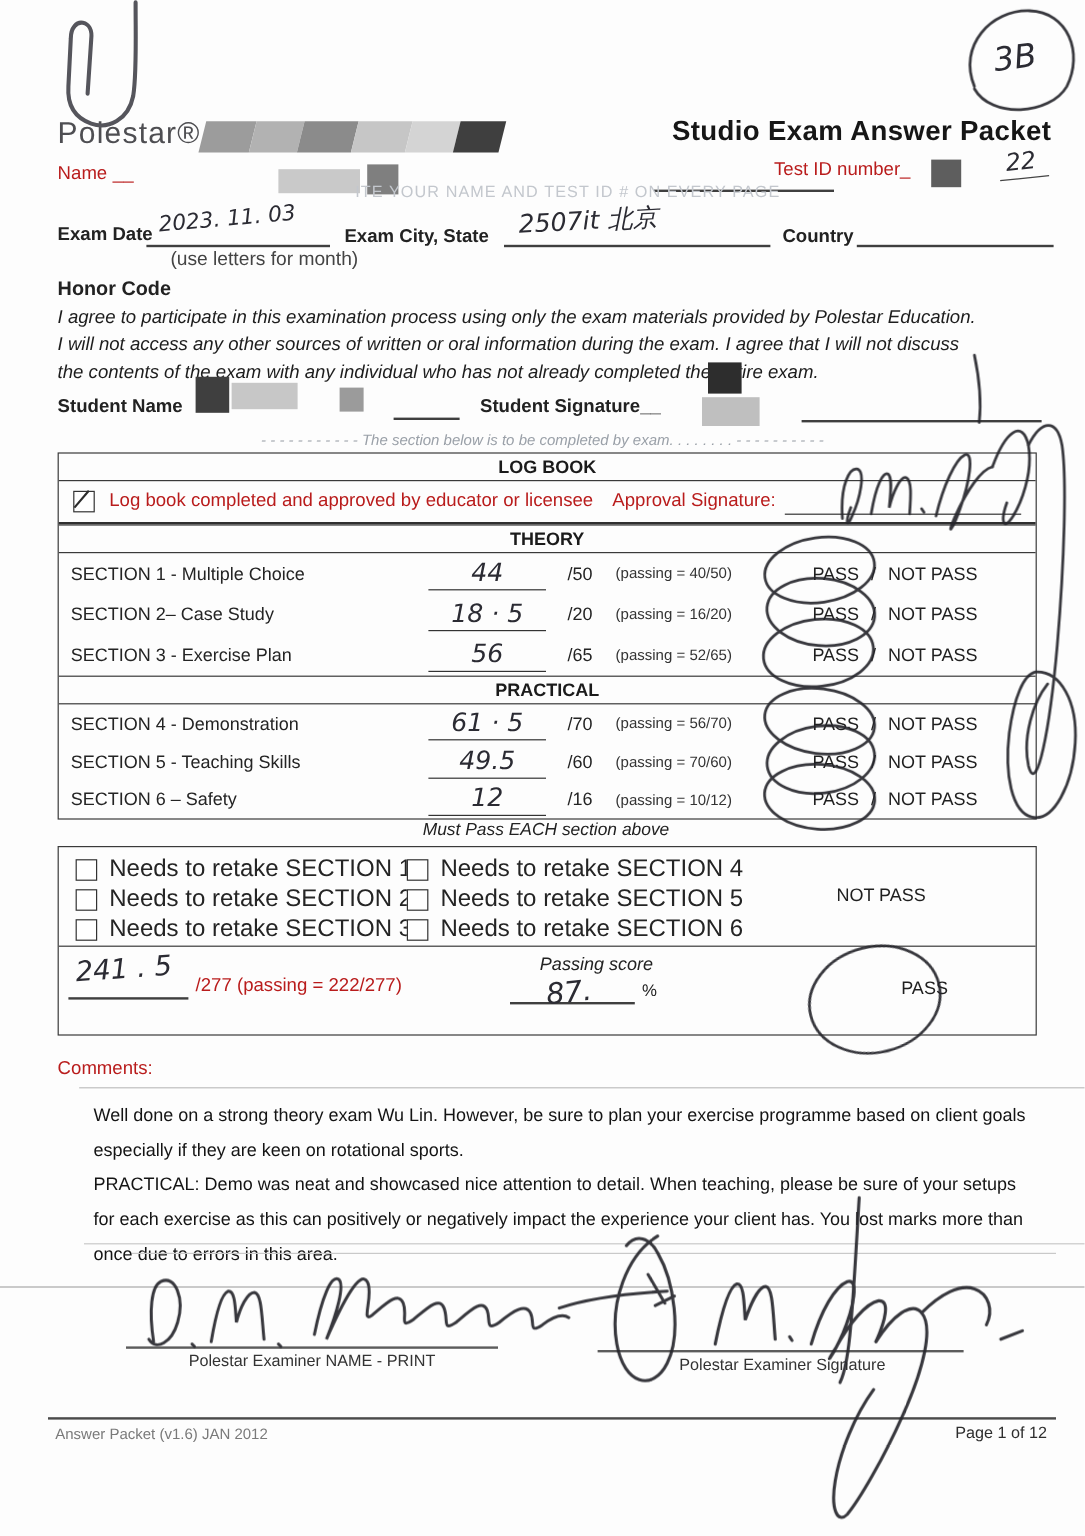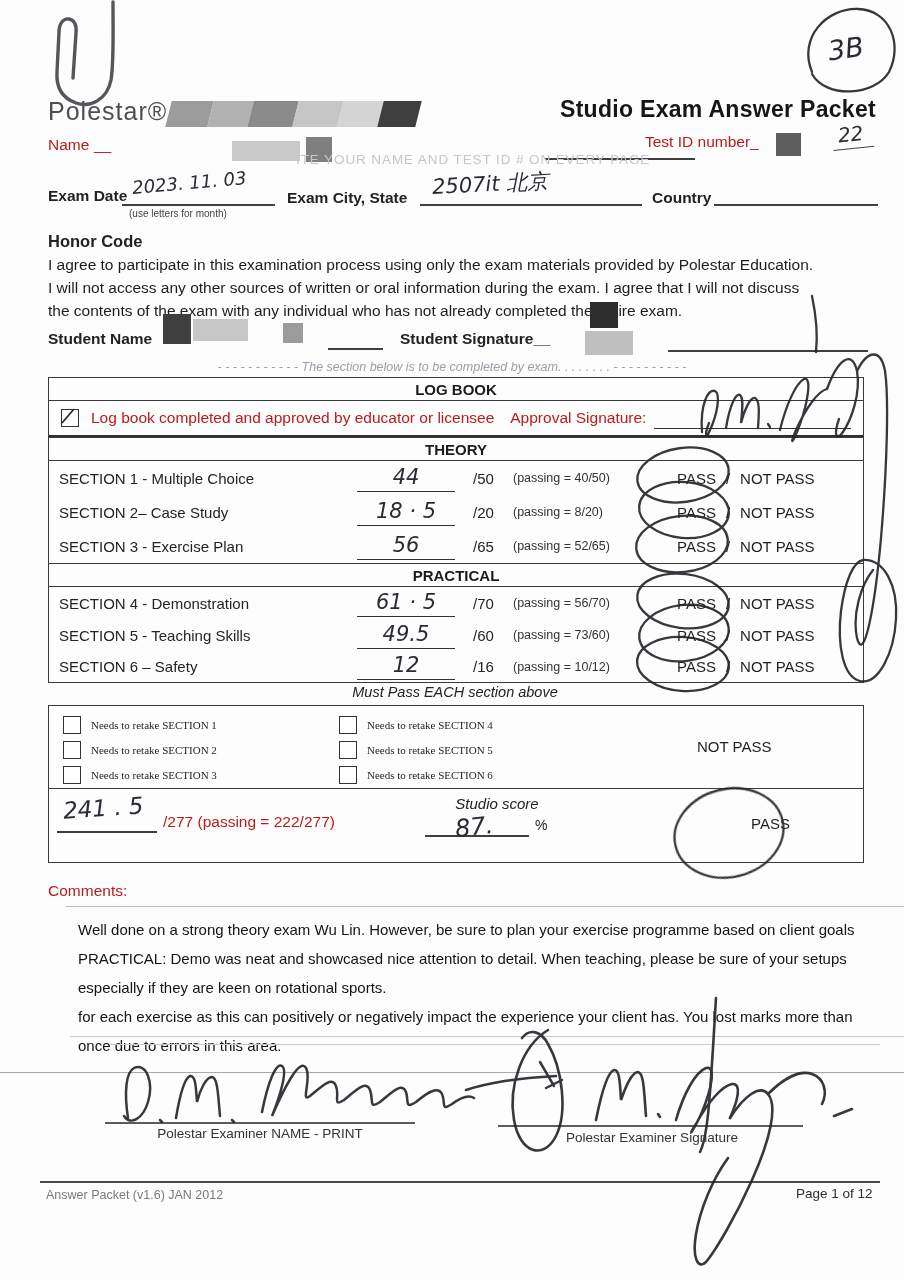--- a/index.html
+++ b/index.html
@@ -4,24 +4,24 @@
 <style>
   html,body{margin:0;padding:0;background:#ffffff;}
   #page{position:relative;width:904px;height:1280px;background:#fdfdfd;overflow:hidden;
         font-family:"Liberation Sans",sans-serif;color:#222;}
   .abs{position:absolute;}
   
   .brand{font-size:25px;color:#4e4e52;letter-spacing:1px;}
   .title{font-size:23px;font-weight:bold;color:#161616;letter-spacing:.3px;}
   .lbl{font-size:15.5px;color:#b91c1c;}
   .lbl-b{font-size:15.5px;font-weight:bold;color:#222;}
-  .small{font-size:10px;color:#444;}
+  .small{font-size:16px;color:#444;margin-left:13px;}
   .watermark{font-size:13.5px;color:#c3c7cd;letter-spacing:.9px;}
   .sepnote{width:904px;text-align:center;font-size:12.5px;font-style:italic;color:#9aa0a8;}
-  .honor-body{width:814px;font-size:15.5px;color:#1d1d1d;line-height:23px;}
+  .honor-body{width:814px;font-size:15.5px;font-style:italic;color:#1d1d1d;line-height:23px;}
   
   .hw{font-family:"DejaVu Sans",sans-serif;font-style:italic;color:#2b2b33;}
   
   .rule{background:#3f3f3f;height:1.5px;}
   .rule-lt{background:#c9c9c9;height:1px;}
   
   .redact{display:inline-block;}
   
   .formtable{border:1.6px solid #3a3a3a;background:transparent;}
   .t-head{font-size:15px;font-weight:bold;text-align:center;color:#1b1b1b;
@@ -31,21 +31,21 @@
   .srow{display:grid;grid-template-columns:298px 112px 44px 158px 1fr;align-items:center;padding:0 10px;}
   .sname{font-size:15px;color:#242424;}
   .scoreline{width:98px;border-bottom:1.7px solid #333;text-align:center;height:26px;}
   .scoreline .hw{font-size:21px;position:relative;top:0px;}
   .denom{font-size:15px;color:#242424;padding-left:4px;}
   .passing{font-size:12.5px;color:#333;}
   .result{font-size:15px;color:#1f1f1f;padding-left:6px;white-space:nowrap;}
   .result .gap{display:inline-block;width:10px;}
   .mustpass{font-size:14.5px;font-style:italic;color:#222;text-align:center;width:814px;}
   .retake-item{display:flex;align-items:center;gap:10px;height:25px;}
-  .retake-item span{font-size:11px;color:#242424;font-family:Liberation Serif, serif;}
+  .retake-item span{font-size:20px;color:#242424;}
   .comment-line{font-size:15px;color:#141414;line-height:29px;}
   .sigcap{font-size:13.5px;color:#333;text-align:center;}
   .footer-l{font-size:12.5px;color:#7a7a7a;}
   .footer-r{font-size:13.5px;color:#2e2e2e;}
   svg.overlay{position:absolute;left:0;top:0;pointer-events:none;z-index:40;}
 </style>
 </head>
 <body>
 
 <div id="page">
@@ -121,21 +121,21 @@
       <span class="sname">SECTION 1 - Multiple Choice</span>
       <span class="scoreline"><span class="hw">44</span></span>
       <span class="denom">/50</span>
       <span class="passing">(passing = 40/50)</span>
       <span class="result"><span>PASS</span><span class="gap"></span><span>/</span><span class="gap"></span><span>NOT PASS</span></span>
     </div>
     <div class="srow" style="height:34px;">
       <span class="sname">SECTION 2– Case Study</span>
       <span class="scoreline"><span class="hw">18 · 5</span></span>
       <span class="denom">/20</span>
-      <span class="passing">(passing = 8/20)</span>
+      <span class="passing">(passing = 16/20)</span>
       <span class="result"><span>PASS</span><span class="gap"></span><span>/</span><span class="gap"></span><span>NOT PASS</span></span>
     </div>
     <div class="srow" style="height:34px;">
       <span class="sname">SECTION 3 - Exercise Plan</span>
       <span class="scoreline"><span class="hw">56</span></span>
       <span class="denom">/65</span>
       <span class="passing">(passing = 52/65)</span>
       <span class="result"><span>PASS</span><span class="gap"></span><span>/</span><span class="gap"></span><span>NOT PASS</span></span>
     </div>
 
@@ -145,21 +145,21 @@
       <span class="sname">SECTION 4 - Demonstration</span>
       <span class="scoreline"><span class="hw">61 · 5</span></span>
       <span class="denom">/70</span>
       <span class="passing">(passing = 56/70)</span>
       <span class="result"><span>PASS</span><span class="gap"></span><span>/</span><span class="gap"></span><span>NOT PASS</span></span>
     </div>
     <div class="srow" style="height:32px;">
       <span class="sname">SECTION 5 - Teaching Skills</span>
       <span class="scoreline"><span class="hw">49.5</span></span>
       <span class="denom">/60</span>
-      <span class="passing">(passing = 73/60)</span>
+      <span class="passing">(passing = 70/60)</span>
       <span class="result"><span>PASS</span><span class="gap"></span><span>/</span><span class="gap"></span><span>NOT PASS</span></span>
     </div>
     <div class="srow" style="height:31px;">
       <span class="sname">SECTION 6 – Safety</span>
       <span class="scoreline"><span class="hw">12</span></span>
       <span class="denom">/16</span>
       <span class="passing">(passing = 10/12)</span>
       <span class="result"><span>PASS</span><span class="gap"></span><span>/</span><span class="gap"></span><span>NOT PASS</span></span>
     </div>
   </div>
@@ -196,34 +196,34 @@
             <span>Needs to retake SECTION 6</span>
           </div>
       </div>
       <div class="abs" style="left:648px;top:32px;font-size:15px;color:#1f1f1f;">NOT PASS</div>
     </div>
     <div style="position:relative;height:73px;">
       <span class="hw abs" style="left:14px;top:6px;font-size:23px;transform:rotate(-4deg);">241 . 5</span>
       <span class="abs rule" style="left:8px;top:42px;width:100px;"></span>
       <span class="abs lbl" style="left:114px;top:24px;">/277 (passing = 222/277)</span>
 
-      <span class="abs" style="left:388px;top:6px;width:120px;text-align:center;font-size:15px;font-style:italic;color:#222;">Studio score</span>
+      <span class="abs" style="left:388px;top:6px;width:120px;text-align:center;font-size:15px;font-style:italic;color:#222;">Passing score</span>
       <span class="abs rule" style="left:376px;top:46px;width:104px;"></span>
       <span class="hw abs" style="left:406px;top:24px;font-size:24px;transform:rotate(-6deg);">87.</span>
       <span class="abs" style="left:486px;top:28px;font-size:14px;color:#222;">%</span>
 
       <span class="abs" style="left:702px;top:26px;font-size:15px;color:#1f1f1f;">PASS</span>
     </div>
   </div>
 
   <div class="abs lbl" style="left:48px;top:882px;">Comments:</div>
   <div class="abs" style="left:66px;top:906px;width:838px;border-top:1px solid #bdbdbd;padding:8px 0 6px 12px;box-sizing:border-box;">
     <div class="comment-line">Well done on a strong theory exam Wu Lin. However, be sure to plan your exercise programme based on client goals</div>
+    <div class="comment-line">especially if they are keen on rotational sports.</div>
     <div class="comment-line">PRACTICAL: Demo was neat and showcased nice attention to detail. When teaching, please be sure of your setups</div>
-    <div class="comment-line">especially if they are keen on rotational sports.</div>
     <div class="comment-line">for each exercise as this can positively or negatively impact the experience your client has. You lost marks more than</div>
     <div class="comment-line">once due to errors in this area.</div>
   </div>
   <div class="abs rule-lt" style="left:70px;top:1036px;width:834px;"></div>
   <div class="abs rule-lt" style="left:110px;top:1044px;width:770px;"></div>
   <div class="abs" style="left:0;top:1072px;width:904px;height:1.4px;background:#a9a9a9;"></div>
 
   <div class="abs" style="left:105px;top:1122px;width:310px;height:1.6px;background:#5c5c5c;"></div>
   <div class="abs sigcap" style="left:110px;top:1126px;width:300px;">Polestar Examiner NAME - PRINT</div>
   <div class="abs" style="left:498px;top:1125px;width:305px;height:1.6px;background:#5c5c5c;"></div>

